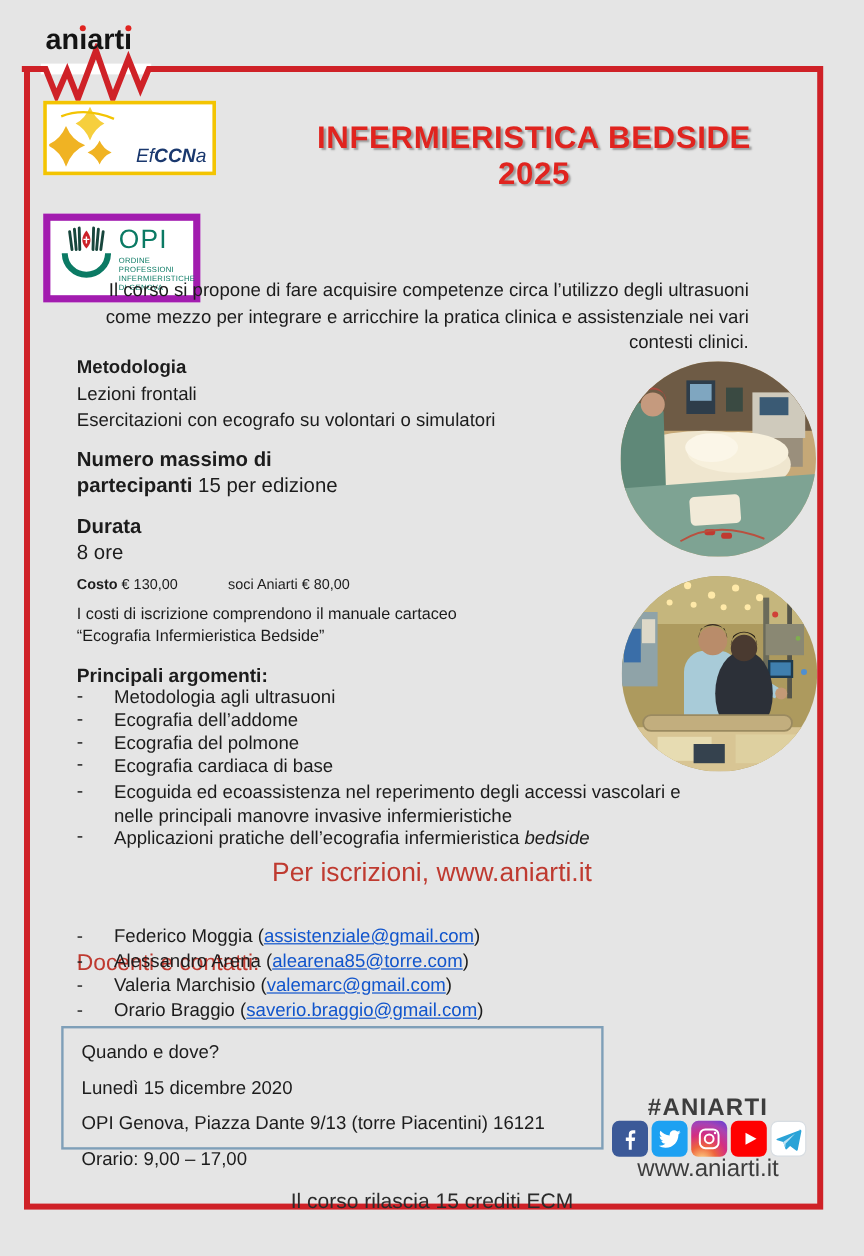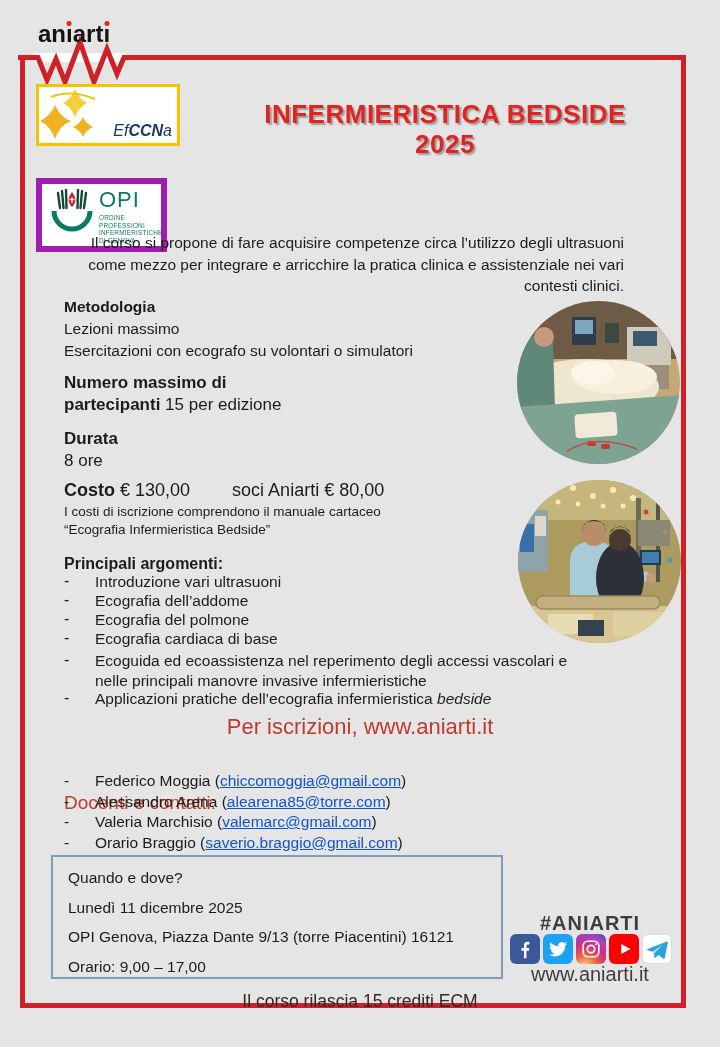--- a/index.html
+++ b/index.html
@@ -38,40 +38,40 @@
   .h-bold{font-weight:700;}
   .big{font-size:17px;}
   .intro{left:64px;top:232px;width:560px;text-align:right;}
   .metodologia-h{left:64px;top:296px;}
   .metodologia-i1{left:64px;top:318px;}
   .metodologia-i2{left:64px;top:340px;}
   .numero-1{left:64px;top:372px;}
   .numero-2{left:64px;top:394px;}
   .durata-h{left:64px;top:428px;}
   .durata-v{left:64px;top:450px;}
-  .costo-line{left:64px;top:480px;font-size:18px;}
+  .costo-line{left:64px;top:480px;font-size:12px;}
   .costo-gap{margin-left:42px;}
   .costo-note1{left:64px;top:504px;font-size:13.5px;}
   .costo-note2{left:64px;top:522px;font-size:13.5px;}
   .argomenti-h{left:64px;top:553px;font-size:16px;}
   .item-row{left:64px;display:flex;width:540px;}
   .item-row .dash{width:31px;flex:0 0 31px;}
   .arg-1{top:572px;} .arg-2{top:591px;} .arg-3{top:610px;} .arg-4{top:629px;}
   .arg-5{top:651px;} .arg-6{top:689px;}
   .item-row .t{line-height:19.5px;}
 
   .iscrizioni{left:60px;top:714px;width:600px;text-align:center;font-size:22px;color:#bf3a30;}
   .docenti-h{left:64px;top:792px;font-size:19px;color:#bf3a30;}
   .doc-row{left:64px;display:flex;width:540px;font-size:15.5px;line-height:20.5px;}
   .doc-row .dash{width:31px;flex:0 0 31px;}
   .doc-1{top:771px;} .doc-2{top:791.5px;} .doc-3{top:812px;} .doc-4{top:832.5px;}
   .email-link{color:#1155cc;text-decoration:underline;cursor:pointer;}
 
   
-  .quando-box{left:51px;top:855px;width:452px;height:124px;border:2px solid #7f9fb8;box-sizing:border-box;
+  .quando-box{left:51px;top:855px;width:452px;height:103px;border:2px solid #7f9fb8;box-sizing:border-box;
     padding:6px 0 0 15px;font-size:15.5px;}
   .quando-box .ln{line-height:29.5px;}
 
   
   .photo{border-radius:50%;overflow:hidden;width:163px;height:163px;}
   .photo-1{left:517px;top:301px;}
   .photo-2{left:518px;top:480px;}
 
   
   .hashtag{left:505px;top:912px;width:170px;text-align:center;font-size:20px;font-weight:600;color:#3d3d3d;letter-spacing:1px;}
@@ -134,38 +134,38 @@
   <div class="abs title">
     <div>INFERMIERISTICA BEDSIDE</div>
     <div>2025</div>
   </div>
 
   <div class="abs intro body-text prewrap">Il corso si propone di fare acquisire competenze circa l’utilizzo degli ultrasuoni
 come mezzo per integrare e arricchire la pratica clinica e assistenziale nei vari
 contesti clinici.</div>
 
   <div class="abs metodologia-h body-text h-bold">Metodologia</div>
-  <div class="abs metodologia-i1 body-text">Lezioni massimo</div>
+  <div class="abs metodologia-i1 body-text">Lezioni frontali</div>
   <div class="abs numero-1 body-text h-bold big">Numero massimo di</div>
 
   <div class="abs metodologia-i2 body-text">Esercitazioni con ecografo su volontari o simulatori</div>
   <div class="abs numero-2 body-text big"><b>partecipanti</b> <span>15 per edizione</span></div>
 
   <div class="abs durata-h body-text h-bold big">Durata</div>
   <div class="abs durata-v body-text big">8 ore</div>
 
   <div class="abs costo-line"><b>Costo</b> <span>€ 130,00</span><span class="costo-gap">soci Aniarti € 80,00</span></div>
   <div class="abs costo-note1">I costi di iscrizione comprendono il manuale cartaceo</div>
   <div class="abs argomenti-h body-text h-bold">Principali argomenti:</div>
 
   <div class="abs costo-note2">“Ecografia Infermieristica Bedside”</div>
 
   <div class="abs item-row arg-1">
     <span class="dash">-</span>
-    <span class="t body-text">Introduzione vari ultrasuoni</span>
+    <span class="t body-text">Metodologia agli ultrasuoni</span>
   </div>
   <div class="abs item-row arg-2">
     <span class="dash">-</span>
     <span class="t body-text">Ecografia dell’addome</span>
   </div>
   <div class="abs item-row arg-3">
     <span class="dash">-</span>
     <span class="t body-text">Ecografia del polmone</span>
   </div>
   <div class="abs item-row arg-4">
@@ -181,38 +181,38 @@
     <span class="dash">-</span>
     <span class="t body-text"><span>Applicazioni pratiche dell’ecografia infermieristica </span><i>bedside</i></span>
   </div>
 
   <div class="abs iscrizioni">Per iscrizioni, www.aniarti.it</div>
 
   <div class="abs docenti-h">Docenti e contatti:</div>
 
   <div class="abs doc-row doc-1">
     <span class="dash">-</span>
-    <span class="t"><span>Federico Moggia (</span><span class="email-link">chiccomoggia@gmail.com</span><span>)</span></span>
+    <span class="t"><span>Federico Moggia (</span><span class="email-link">assistenziale@gmail.com</span><span>)</span></span>
   </div>
   <div class="abs doc-row doc-2">
     <span class="dash">-</span>
     <span class="t"><span>Alessandro Arena (</span><span class="email-link">alearena85@torre.com</span><span>)</span></span>
   </div>
   <div class="abs doc-row doc-3">
     <span class="dash">-</span>
     <span class="t"><span>Valeria Marchisio (</span><span class="email-link">valemarc@gmail.com</span><span>)</span></span>
   </div>
   <div class="abs doc-row doc-4">
     <span class="dash">-</span>
     <span class="t"><span>Orario Braggio (</span><span class="email-link">saverio.braggio@gmail.com</span><span>)</span></span>
   </div>
 
   <div class="abs quando-box">
     <div class="ln">Quando e dove?</div>
-    <div class="ln">Lunedì 11 dicembre 2025</div>
+    <div class="ln">Lunedì 15 dicembre 2020</div>
     <div class="ln">OPI Genova, Piazza Dante 9/13 (torre Piacentini) 16121</div>
     <div class="ln">Orario: 9,00 – 17,00</div>
   </div>
 
   <div class="abs photo photo-1">
     <svg width="163" height="163" viewBox="0 0 163 163">
       <rect width="163" height="163" fill="#c5a877"></rect>
       <rect y="0" width="163" height="58" fill="#6e5b45"></rect>
       <rect x="55" y="16" width="24" height="28" fill="#2e3d4a"></rect>
       <rect x="58" y="19" width="18" height="14" fill="#7fa6c0"></rect>

